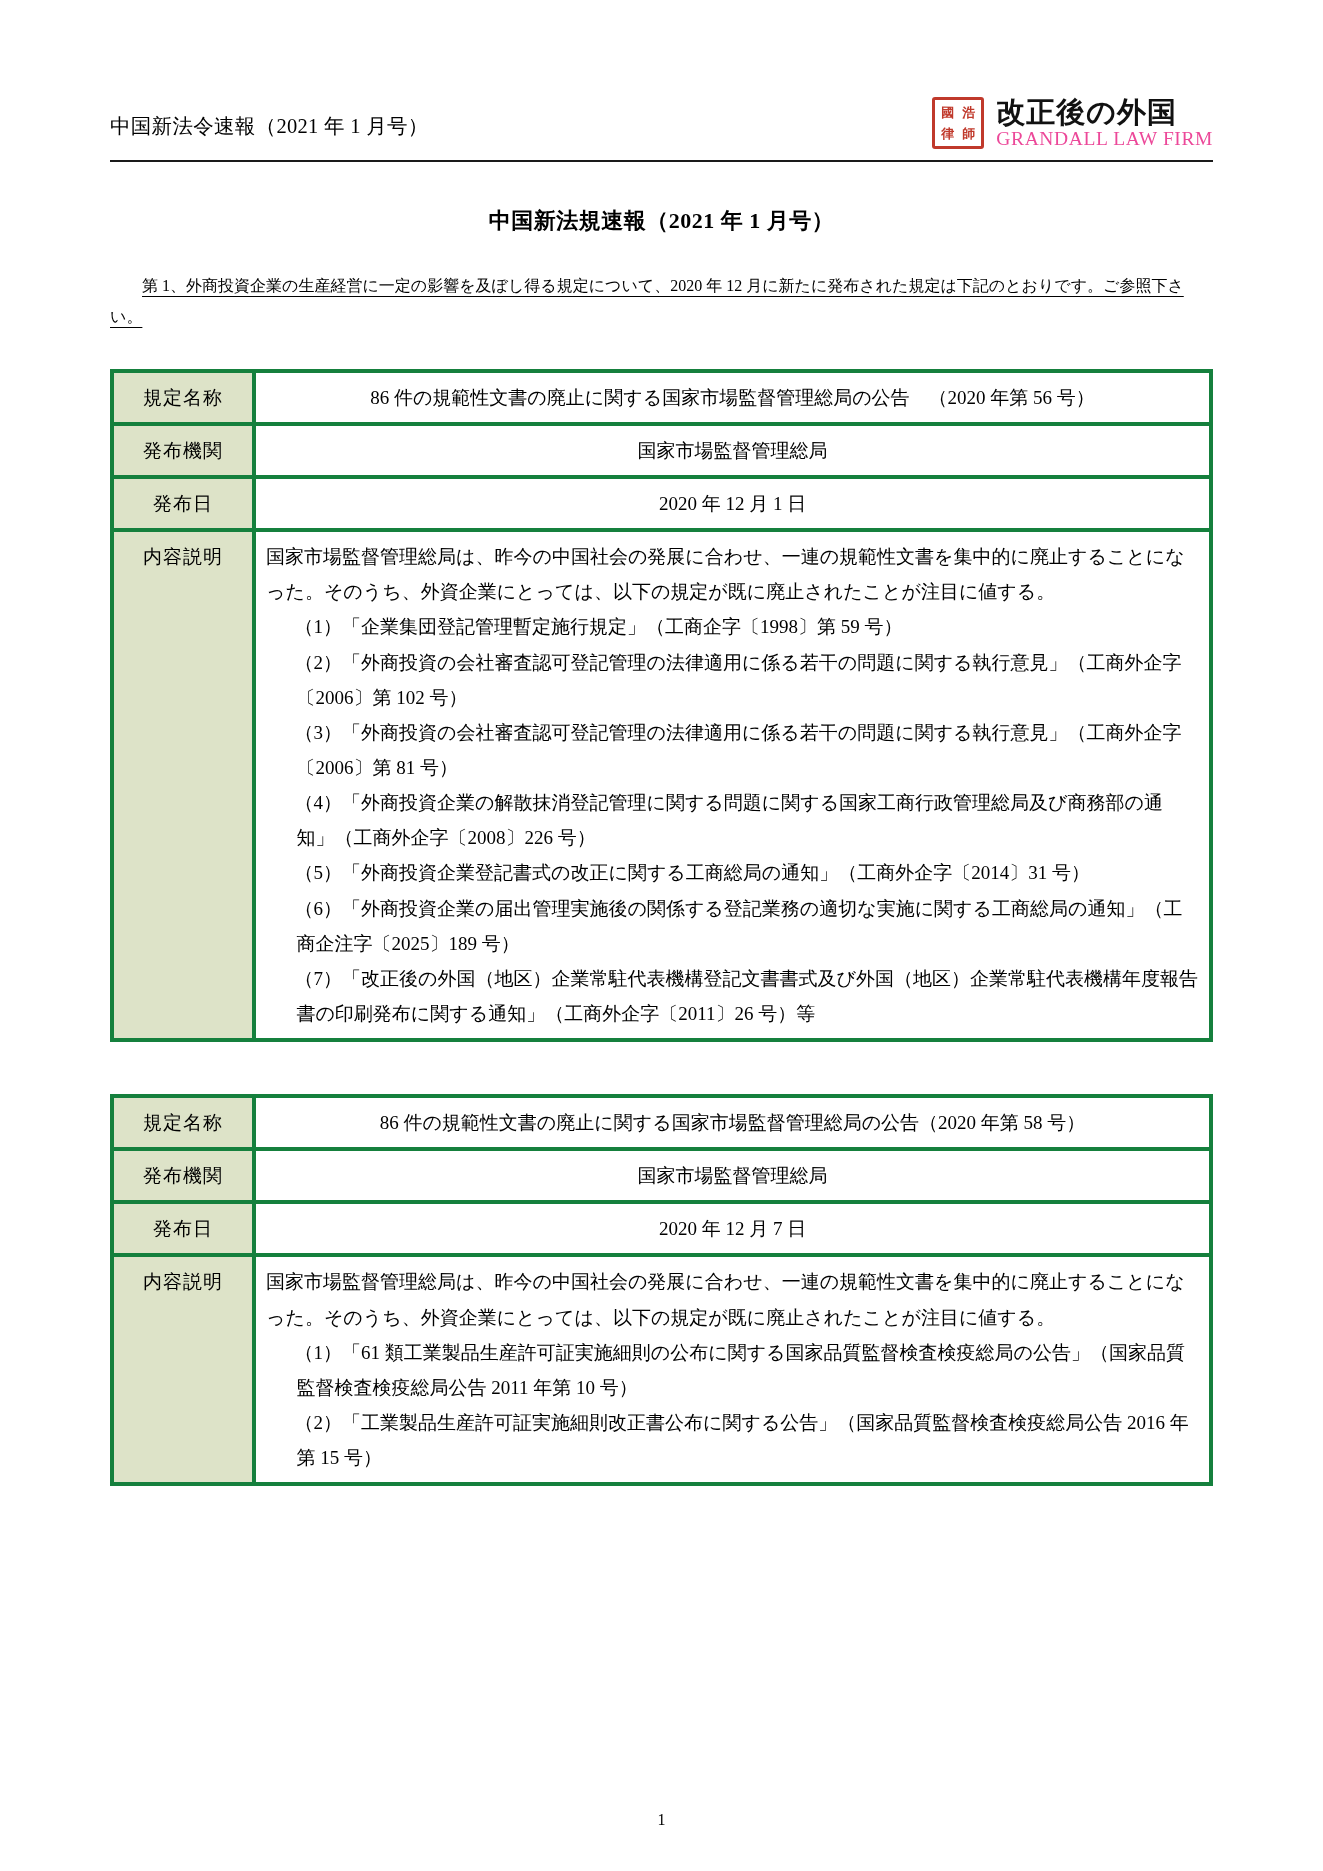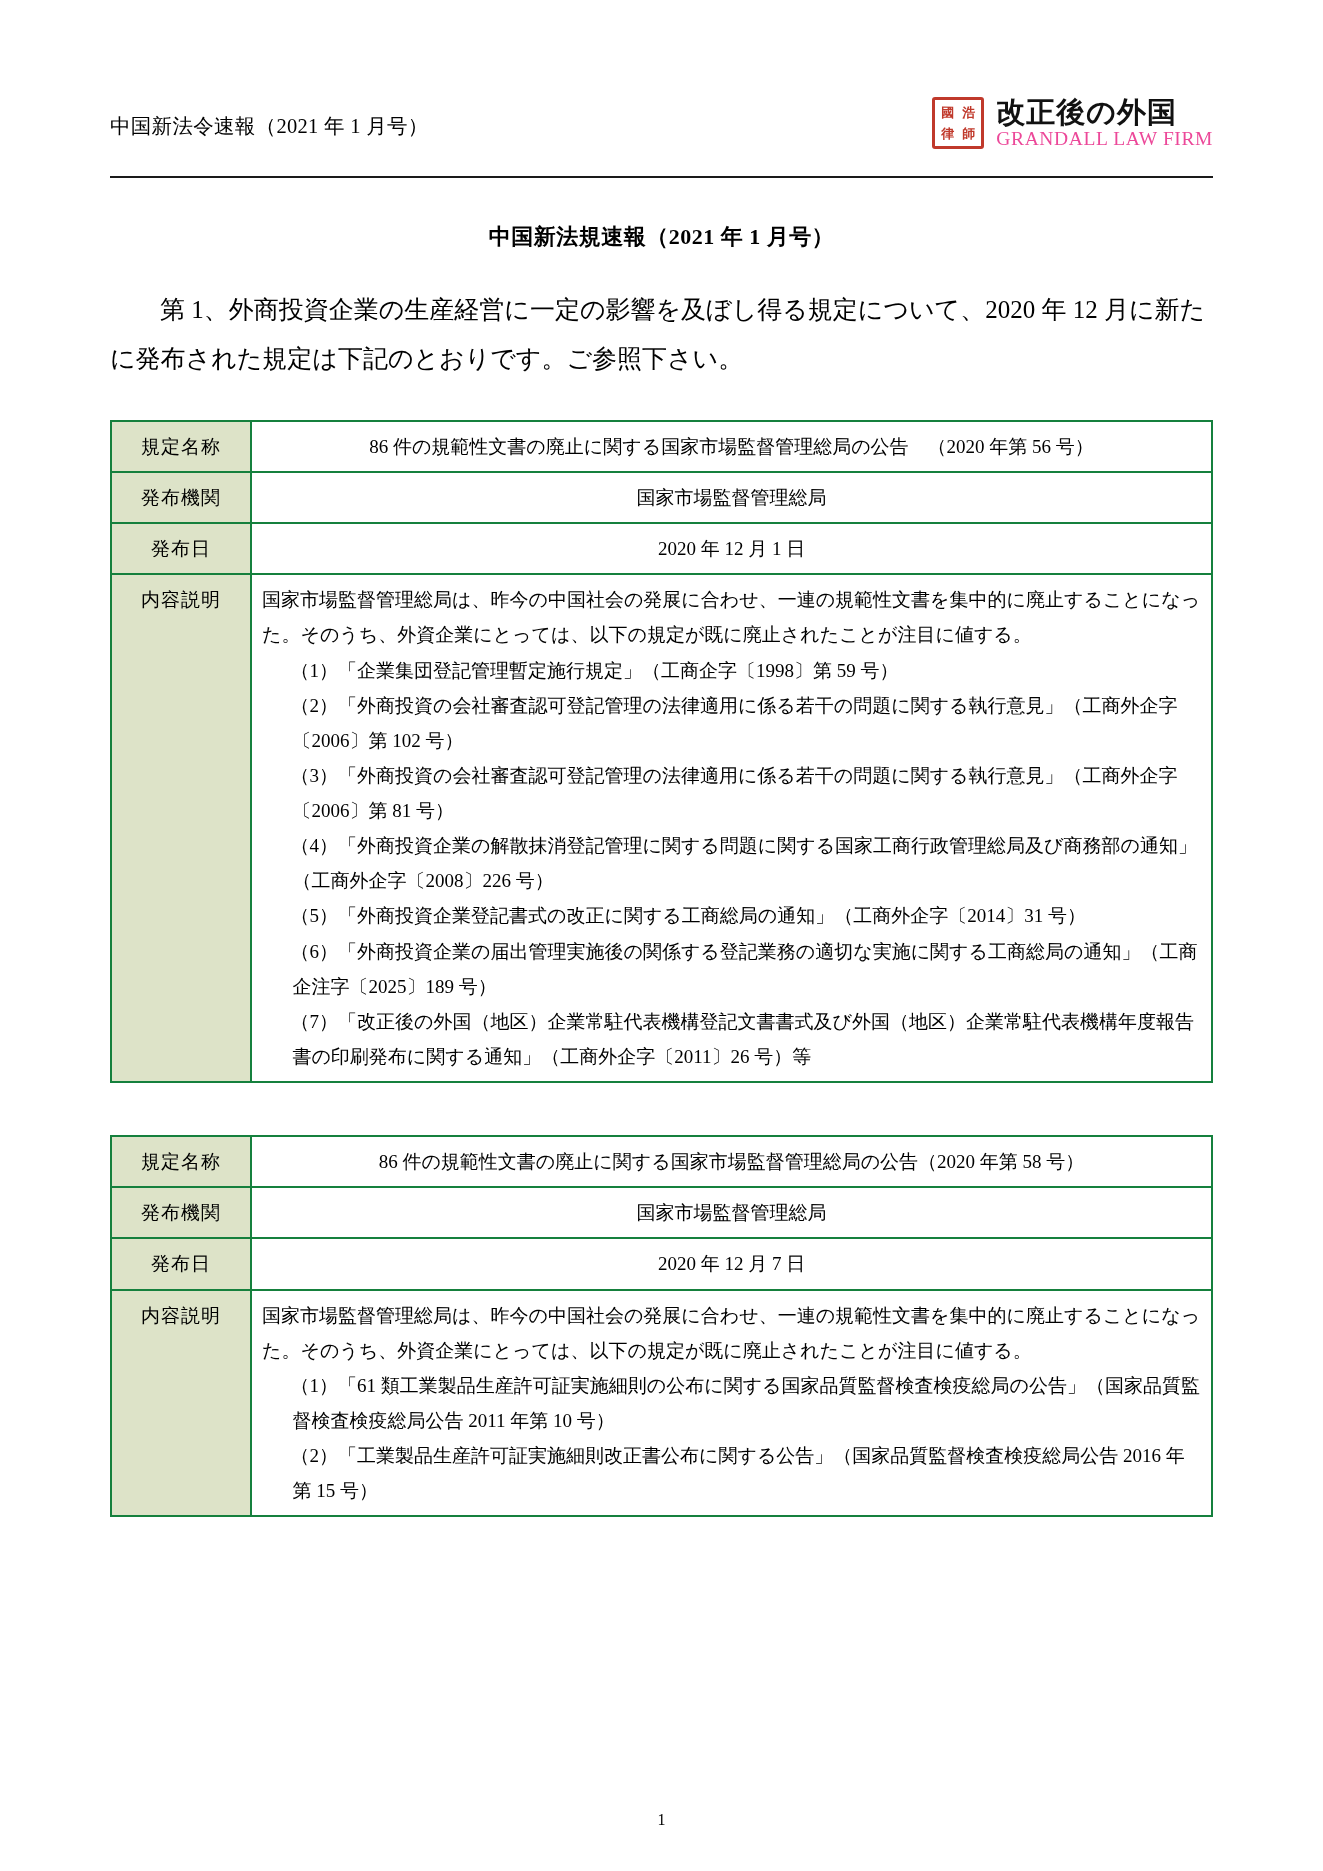--- a/index.html
+++ b/index.html
@@ -20,21 +20,21 @@
     box-sizing: border-box;
     padding: 96px 110px 40px 110px;
     position: relative;
   }
 
   
   .header {
     display: flex;
     align-items: flex-end;
     justify-content: space-between;
-    padding-bottom: 26px;
+    padding-bottom: 10px;
     border-bottom: 2.5px solid #1a1a1a;
   }
   .header-left {
     font-size: 20.5px;
     letter-spacing: 0.3px;
     padding-bottom: 10px;
     white-space: nowrap;
   }
   .header-right {
     display: flex;
@@ -78,37 +78,38 @@
 
   
   .doc-title {
     text-align: center;
     font-size: 22px;
     font-weight: bold;
     margin: 44px 0 34px 0;
     letter-spacing: 0.5px;
   }
   .intro {
-    font-size: 25px;
+    font-size: 16px;
     line-height: 1.95;
     text-indent: 2em;
+    text-decoration: underline;
     text-underline-offset: 5px;
     margin-bottom: 36px;
   }
 
   
   table.reg {
     width: 100%;
     border-collapse: collapse;
     table-layout: fixed;
     margin-bottom: 52px;
     font-size: 19px;
   }
   table.reg td {
-    border: 2px solid #15803d;
+    border: 4px solid #15803d;
     padding: 7px 10px;
     vertical-align: top;
     line-height: 1.85;
   }
   td.label {
     width: 118px;
     background: #dde3c8;
     text-align: center;
     white-space: nowrap;
     letter-spacing: 1px;

